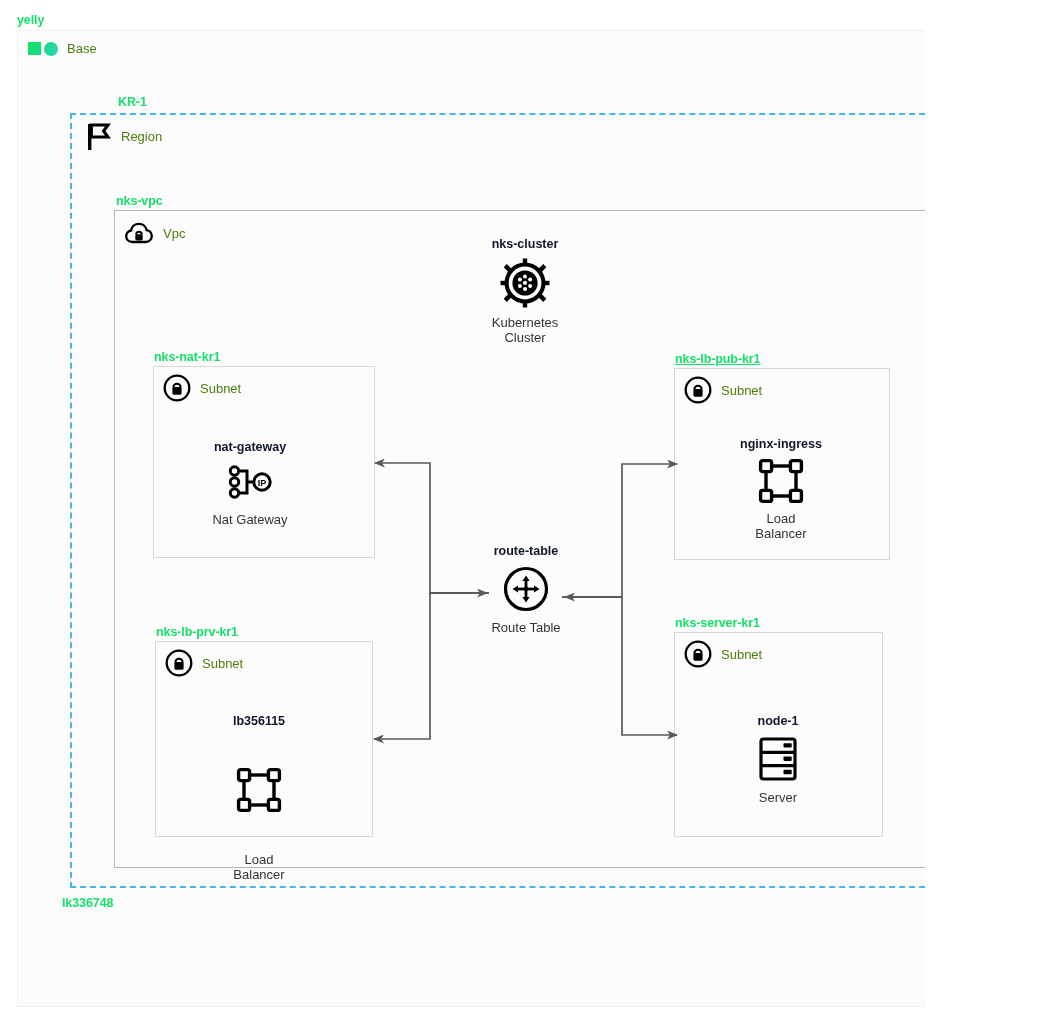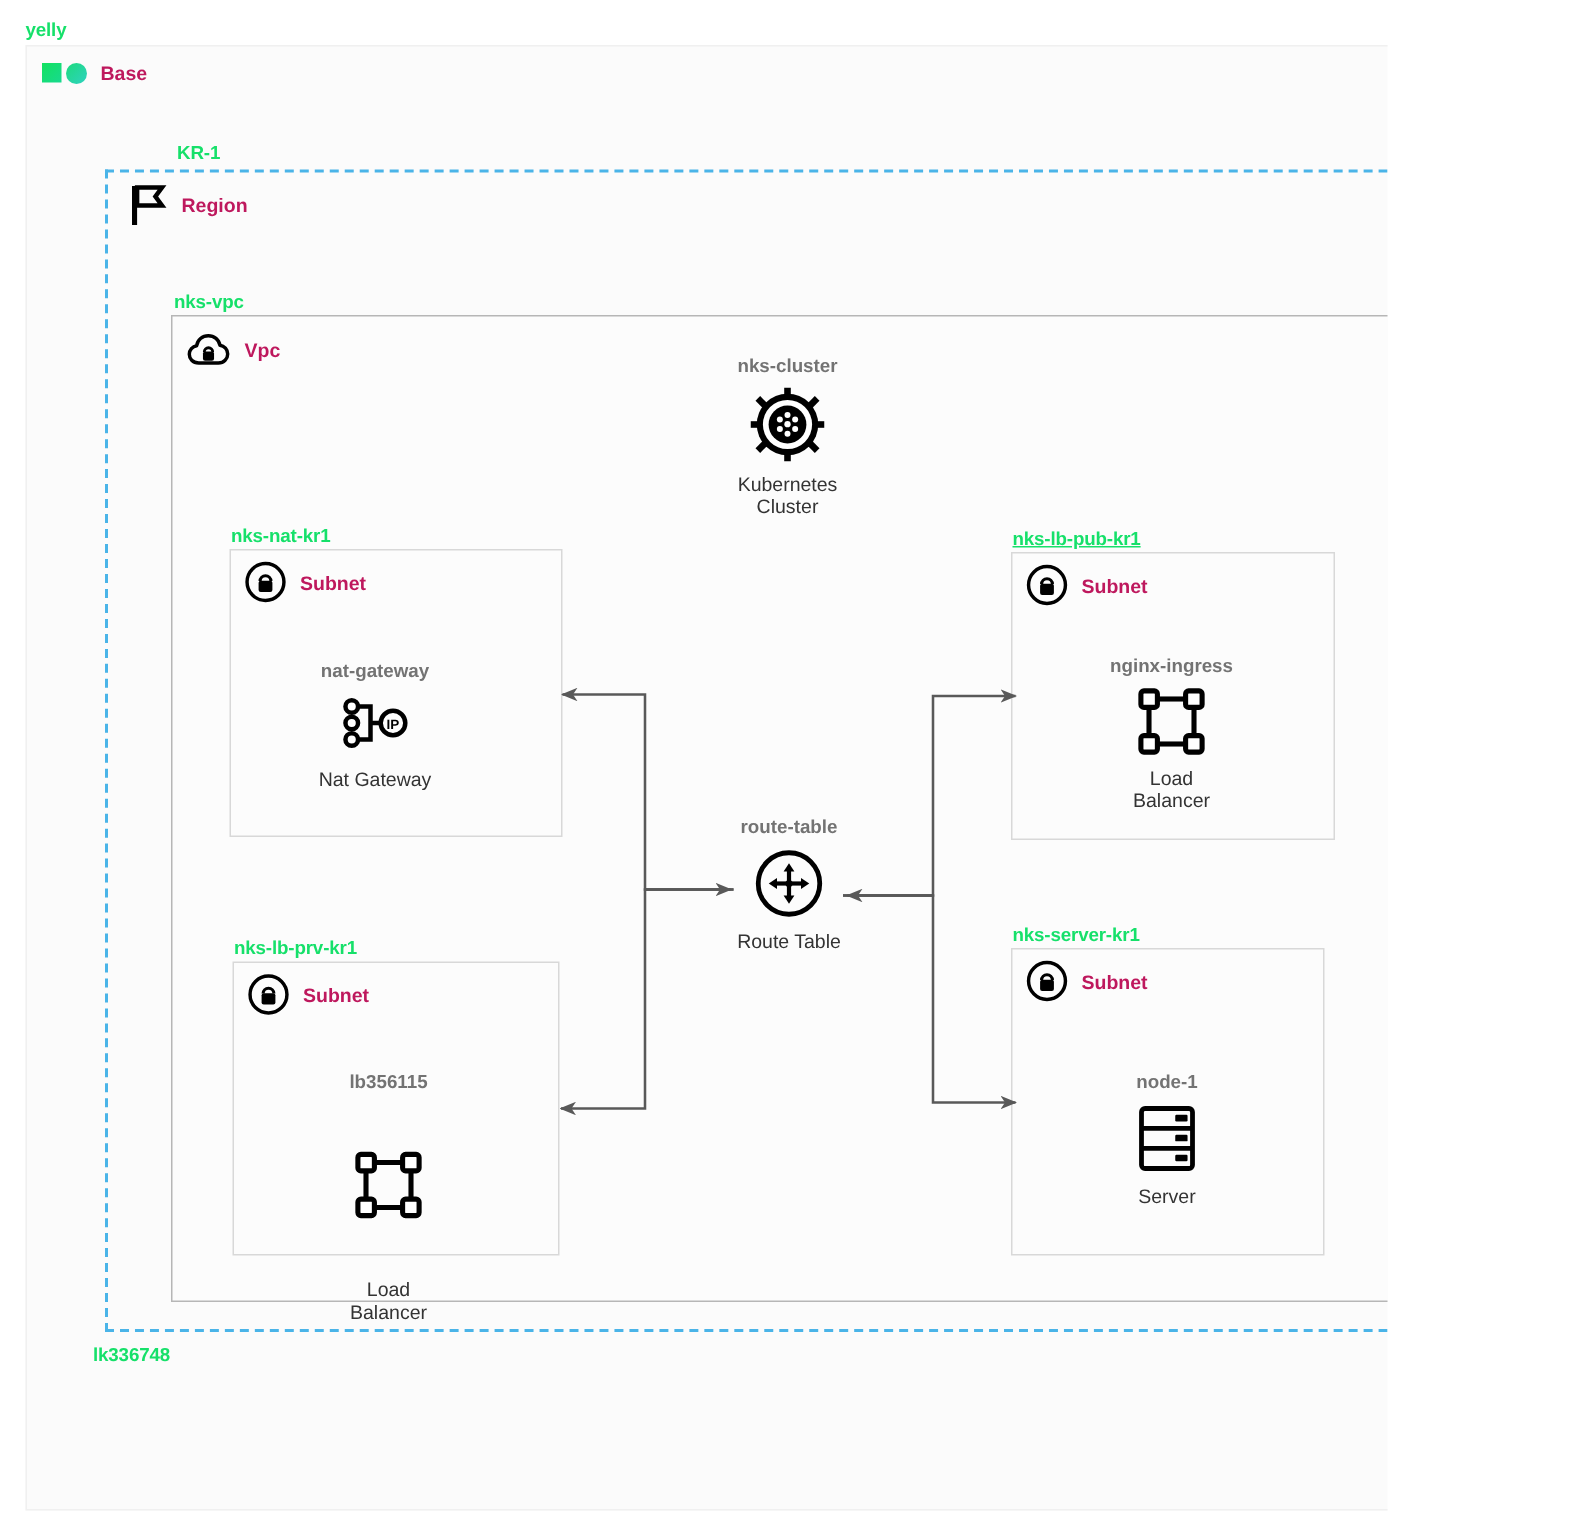--- a/index.html
+++ b/index.html
@@ -50,38 +50,37 @@
 
   
   .hdr {
     position: absolute;
     display: flex;
     align-items: center;
     gap: 9px;
   }
   .hdr-text {
     font-size: 13px;
-    color: #be185d;
+    color: #4d7c0f;
     white-space: nowrap;
-    font-weight: bold;
   }
 
   
   .node {
     position: absolute;
     display: flex;
     flex-direction: column;
     align-items: center;
     width: 140px;
     margin-left: -70px;
   }
   .node-title {
     font-size: 12.5px;
     font-weight: bold;
-    color: #737373;
+    color: #0f172a;
     white-space: nowrap;
     margin-bottom: 7px;
     text-align: center;
   }
   .node-icon {
     display: block;
     line-height: 0;
   }
   .node-caption {
     font-size: 13px;

